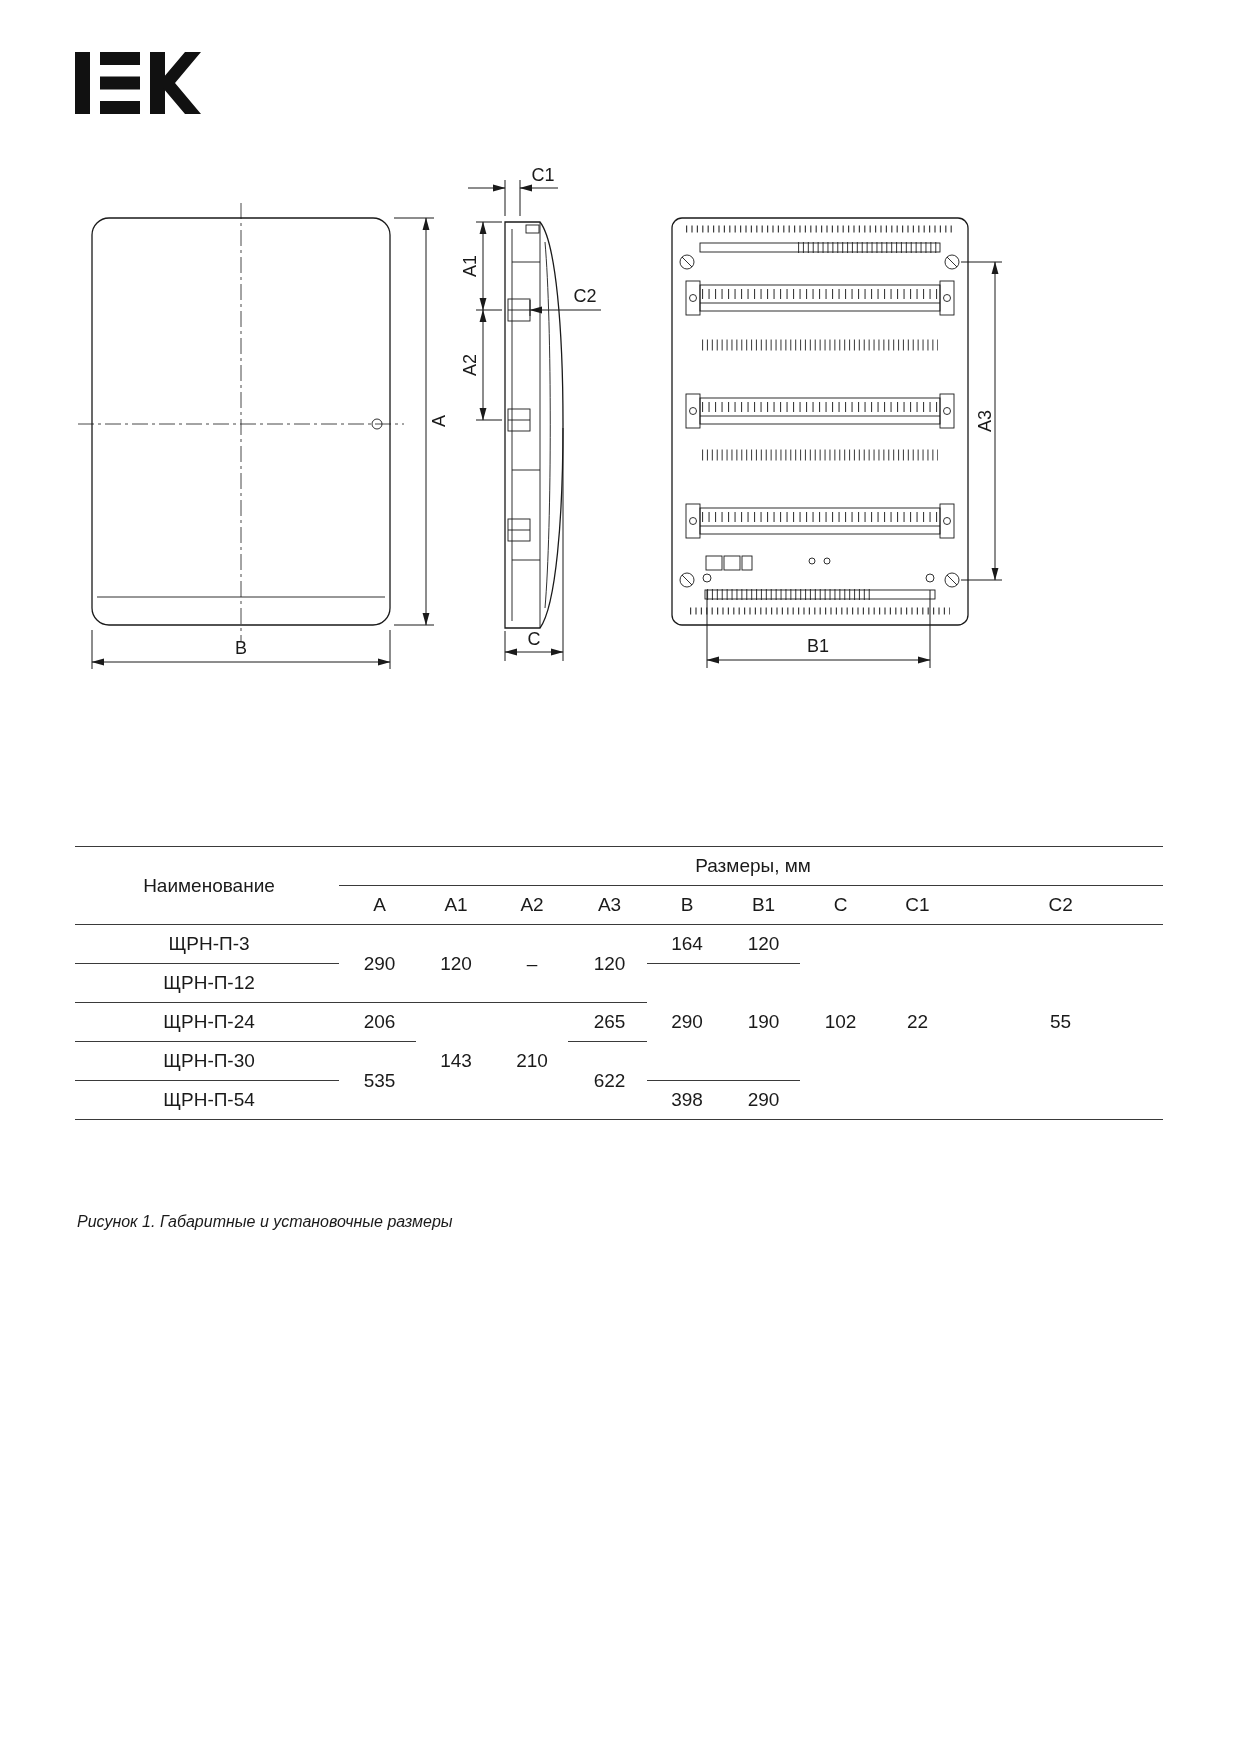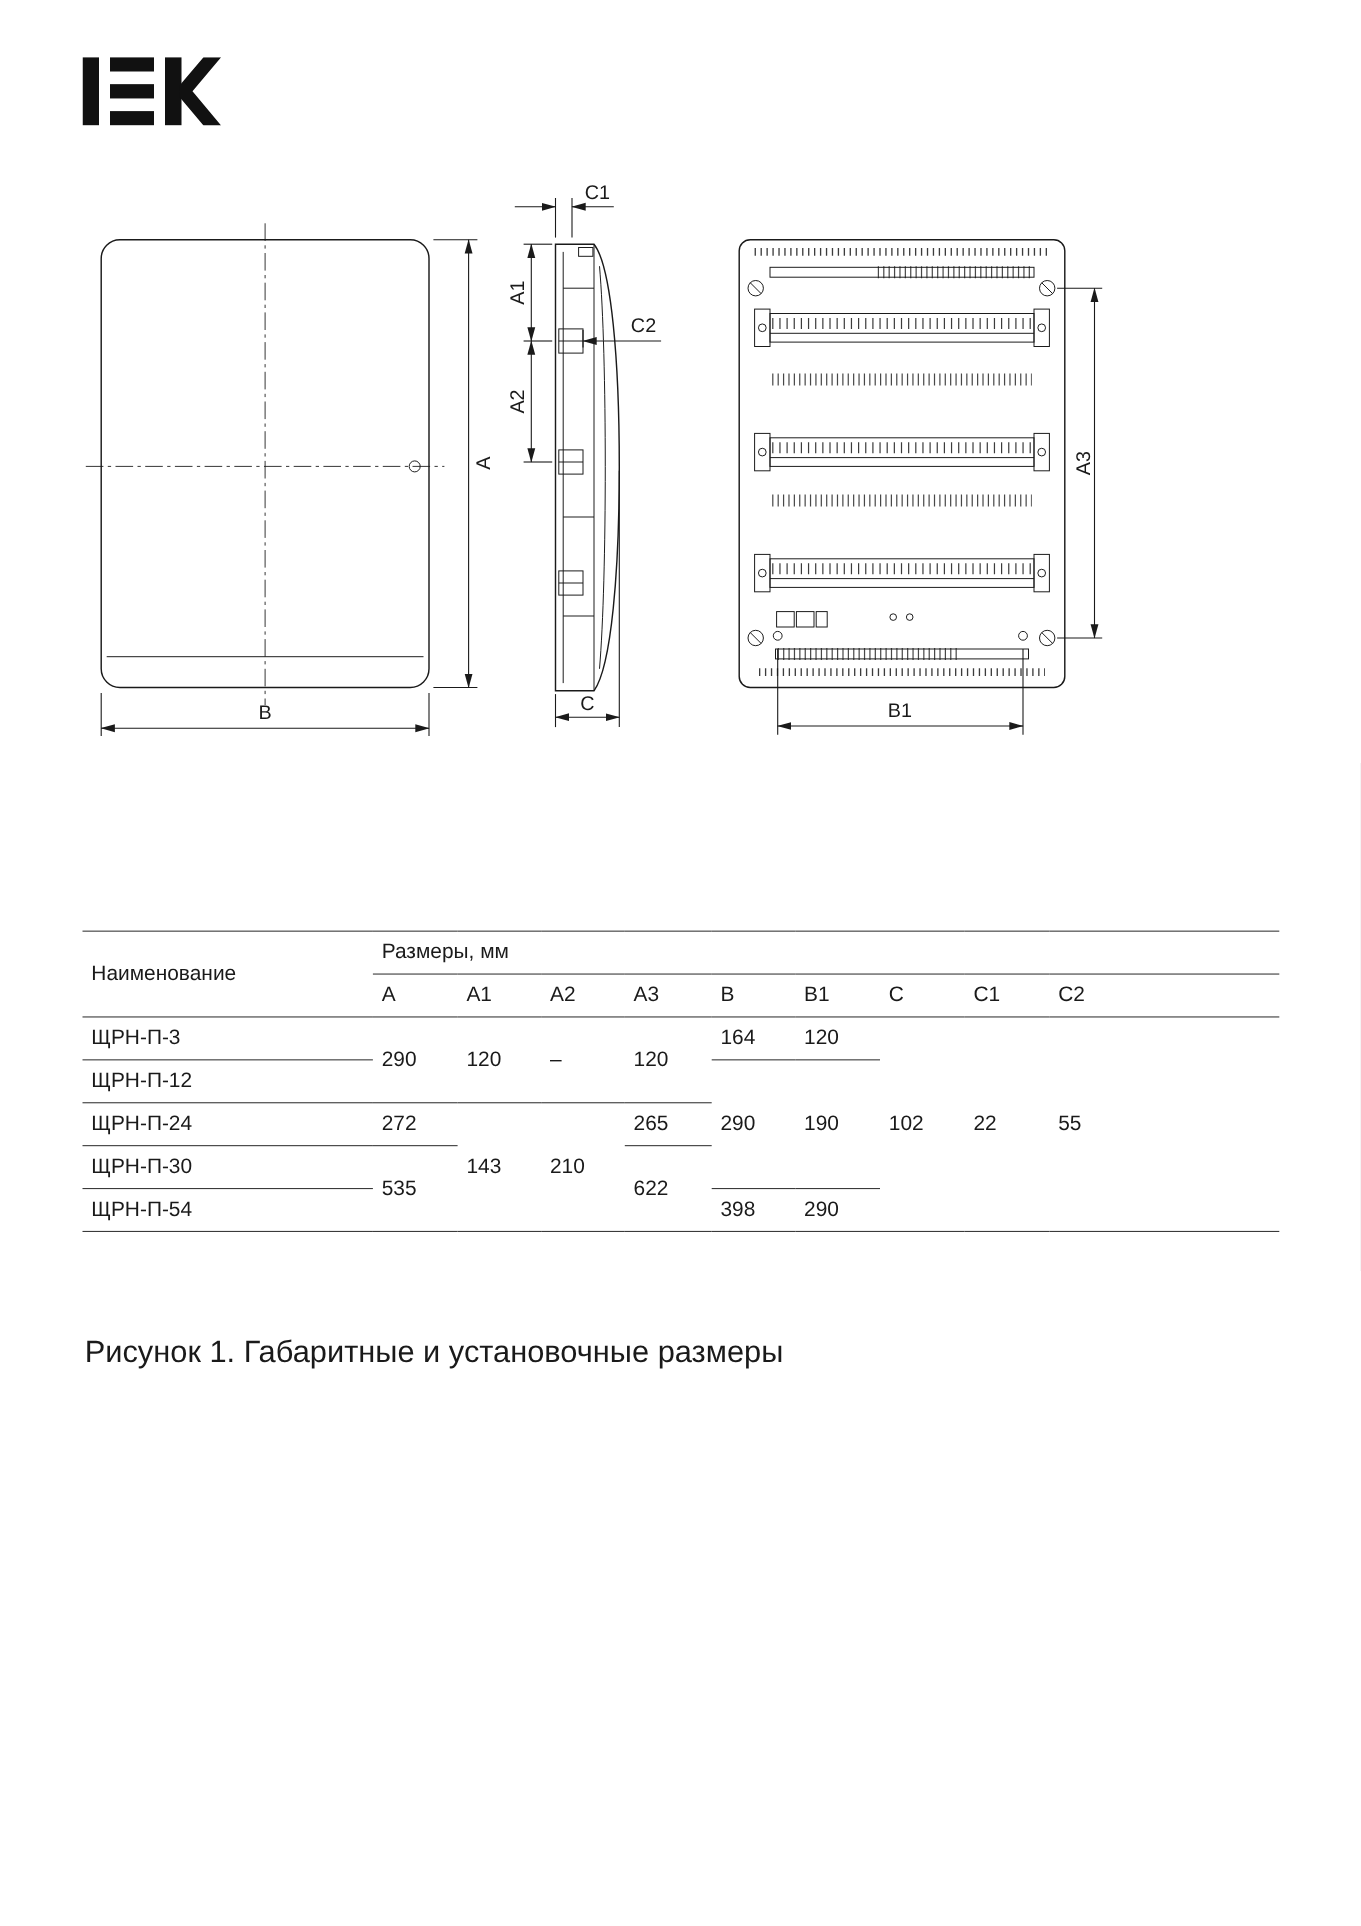--- a/index.html
+++ b/index.html
@@ -21,26 +21,26 @@
   .tick-row{fill:none;stroke:#1a1a1a;stroke-width:7;stroke-dasharray:1.2 4.2;opacity:.85;}
   .rail-ticks{fill:none;stroke:#1a1a1a;stroke-width:10;stroke-dasharray:1.1 5.4;opacity:.85;}
   .comb{fill:none;stroke:#1a1a1a;stroke-width:11;stroke-dasharray:1.1 3.8;opacity:.8;}
   
   table.dims{
     position:absolute;left:75px;top:846px;width:1088px;
     border-collapse:collapse;table-layout:fixed;font-size:19px;
     border-top:1px solid #3a3a3a;
   }
   table.dims th,table.dims td{
-    font-weight:400;text-align:left;vertical-align:middle;
+    font-weight:400;text-align:center;vertical-align:middle;
     border-bottom:1px solid #3a3a3a;
     padding:8px 4px 8px 8px;line-height:22px;
   }
   
-  .caption{position:absolute;left:77px;top:1213px;font-size:28px;}
+  .caption{position:absolute;left:77px;top:1213px;font-size:16px;font-style:italic;}
 </style>
 </head>
 <body>
 
 <div class="page">
 
   <div class="logo" role="img" aria-label="IEK">
     <svg viewBox="0 0 128 62" width="128" height="62">
       <g fill="#111111">
         <rect x="0" y="0" width="15" height="62"></rect>
@@ -268,21 +268,21 @@
         <td rowspan="5">22</td>
         <td rowspan="5">55</td>
       </tr>
       <tr>
         <td>ЩРН-П-12</td>
         <td rowspan="3">290</td>
         <td rowspan="3">190</td>
       </tr>
       <tr>
         <td>ЩРН-П-24</td>
-        <td>272</td>
+        <td>206</td>
         <td rowspan="3">143</td>
         <td rowspan="3">210</td>
         <td>265</td>
       </tr>
       <tr>
         <td>ЩРН-П-30</td>
         <td rowspan="2">535</td>
         <td rowspan="2">622</td>
       </tr>
       <tr>

